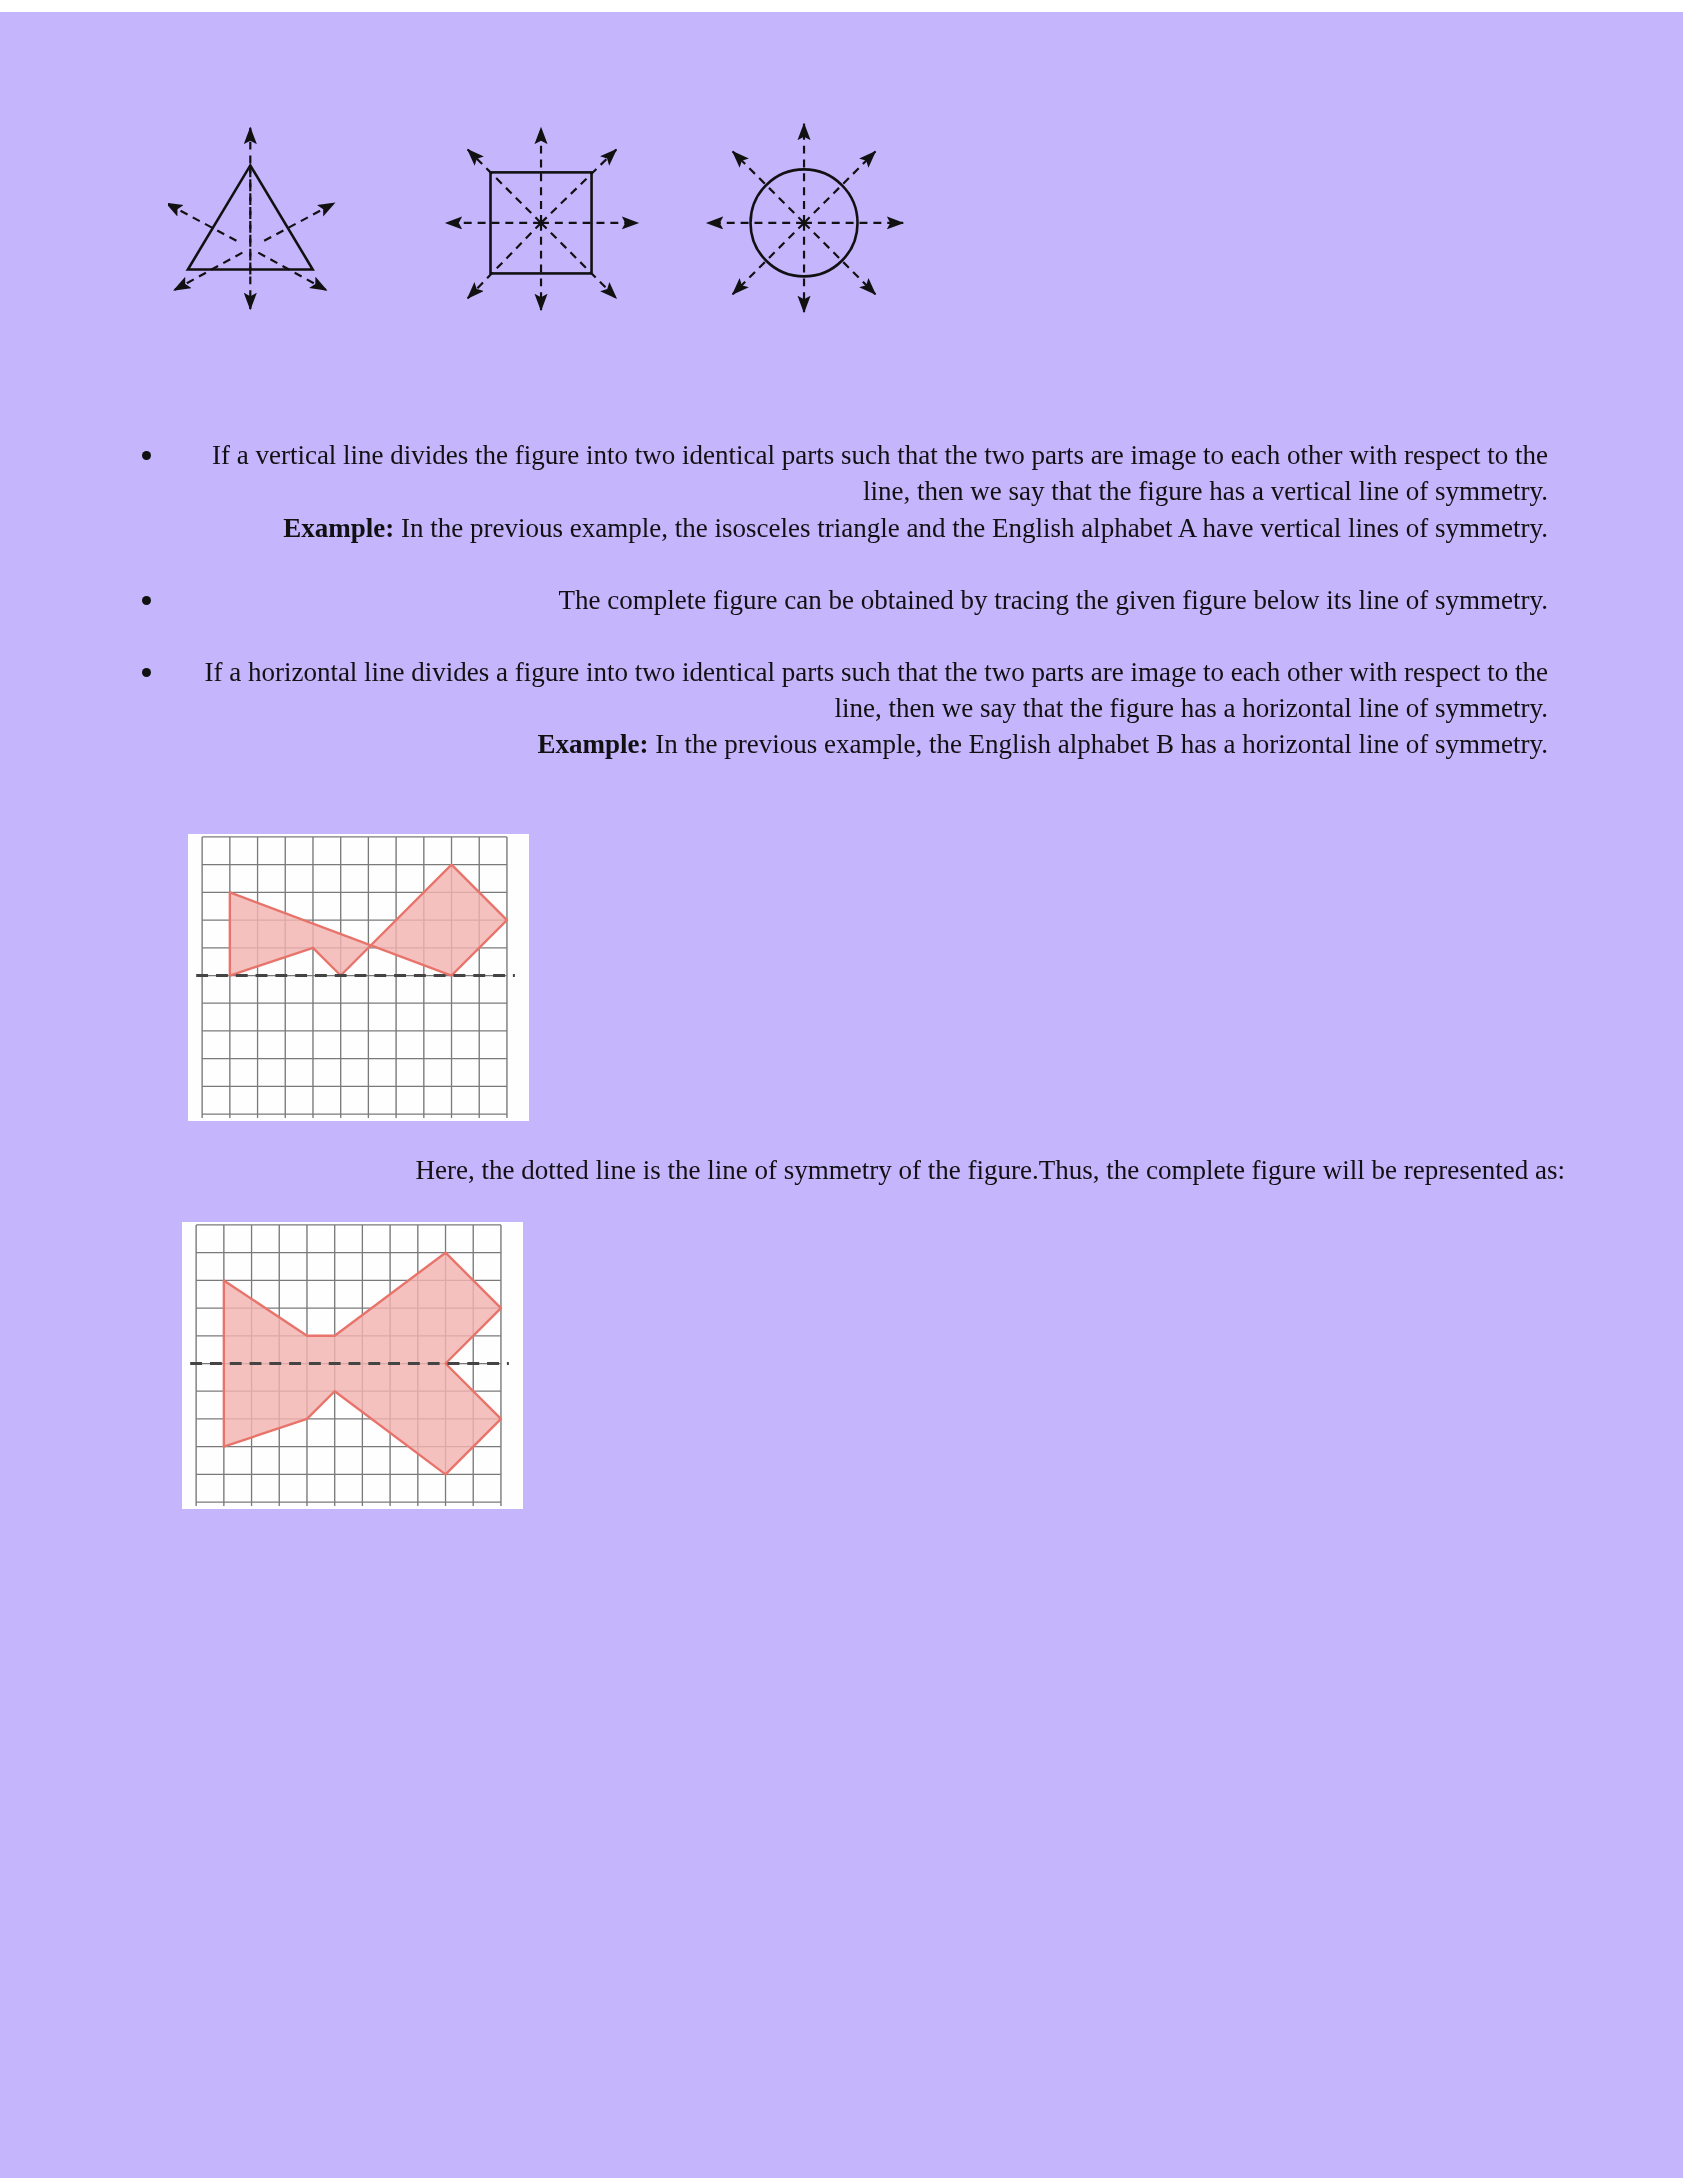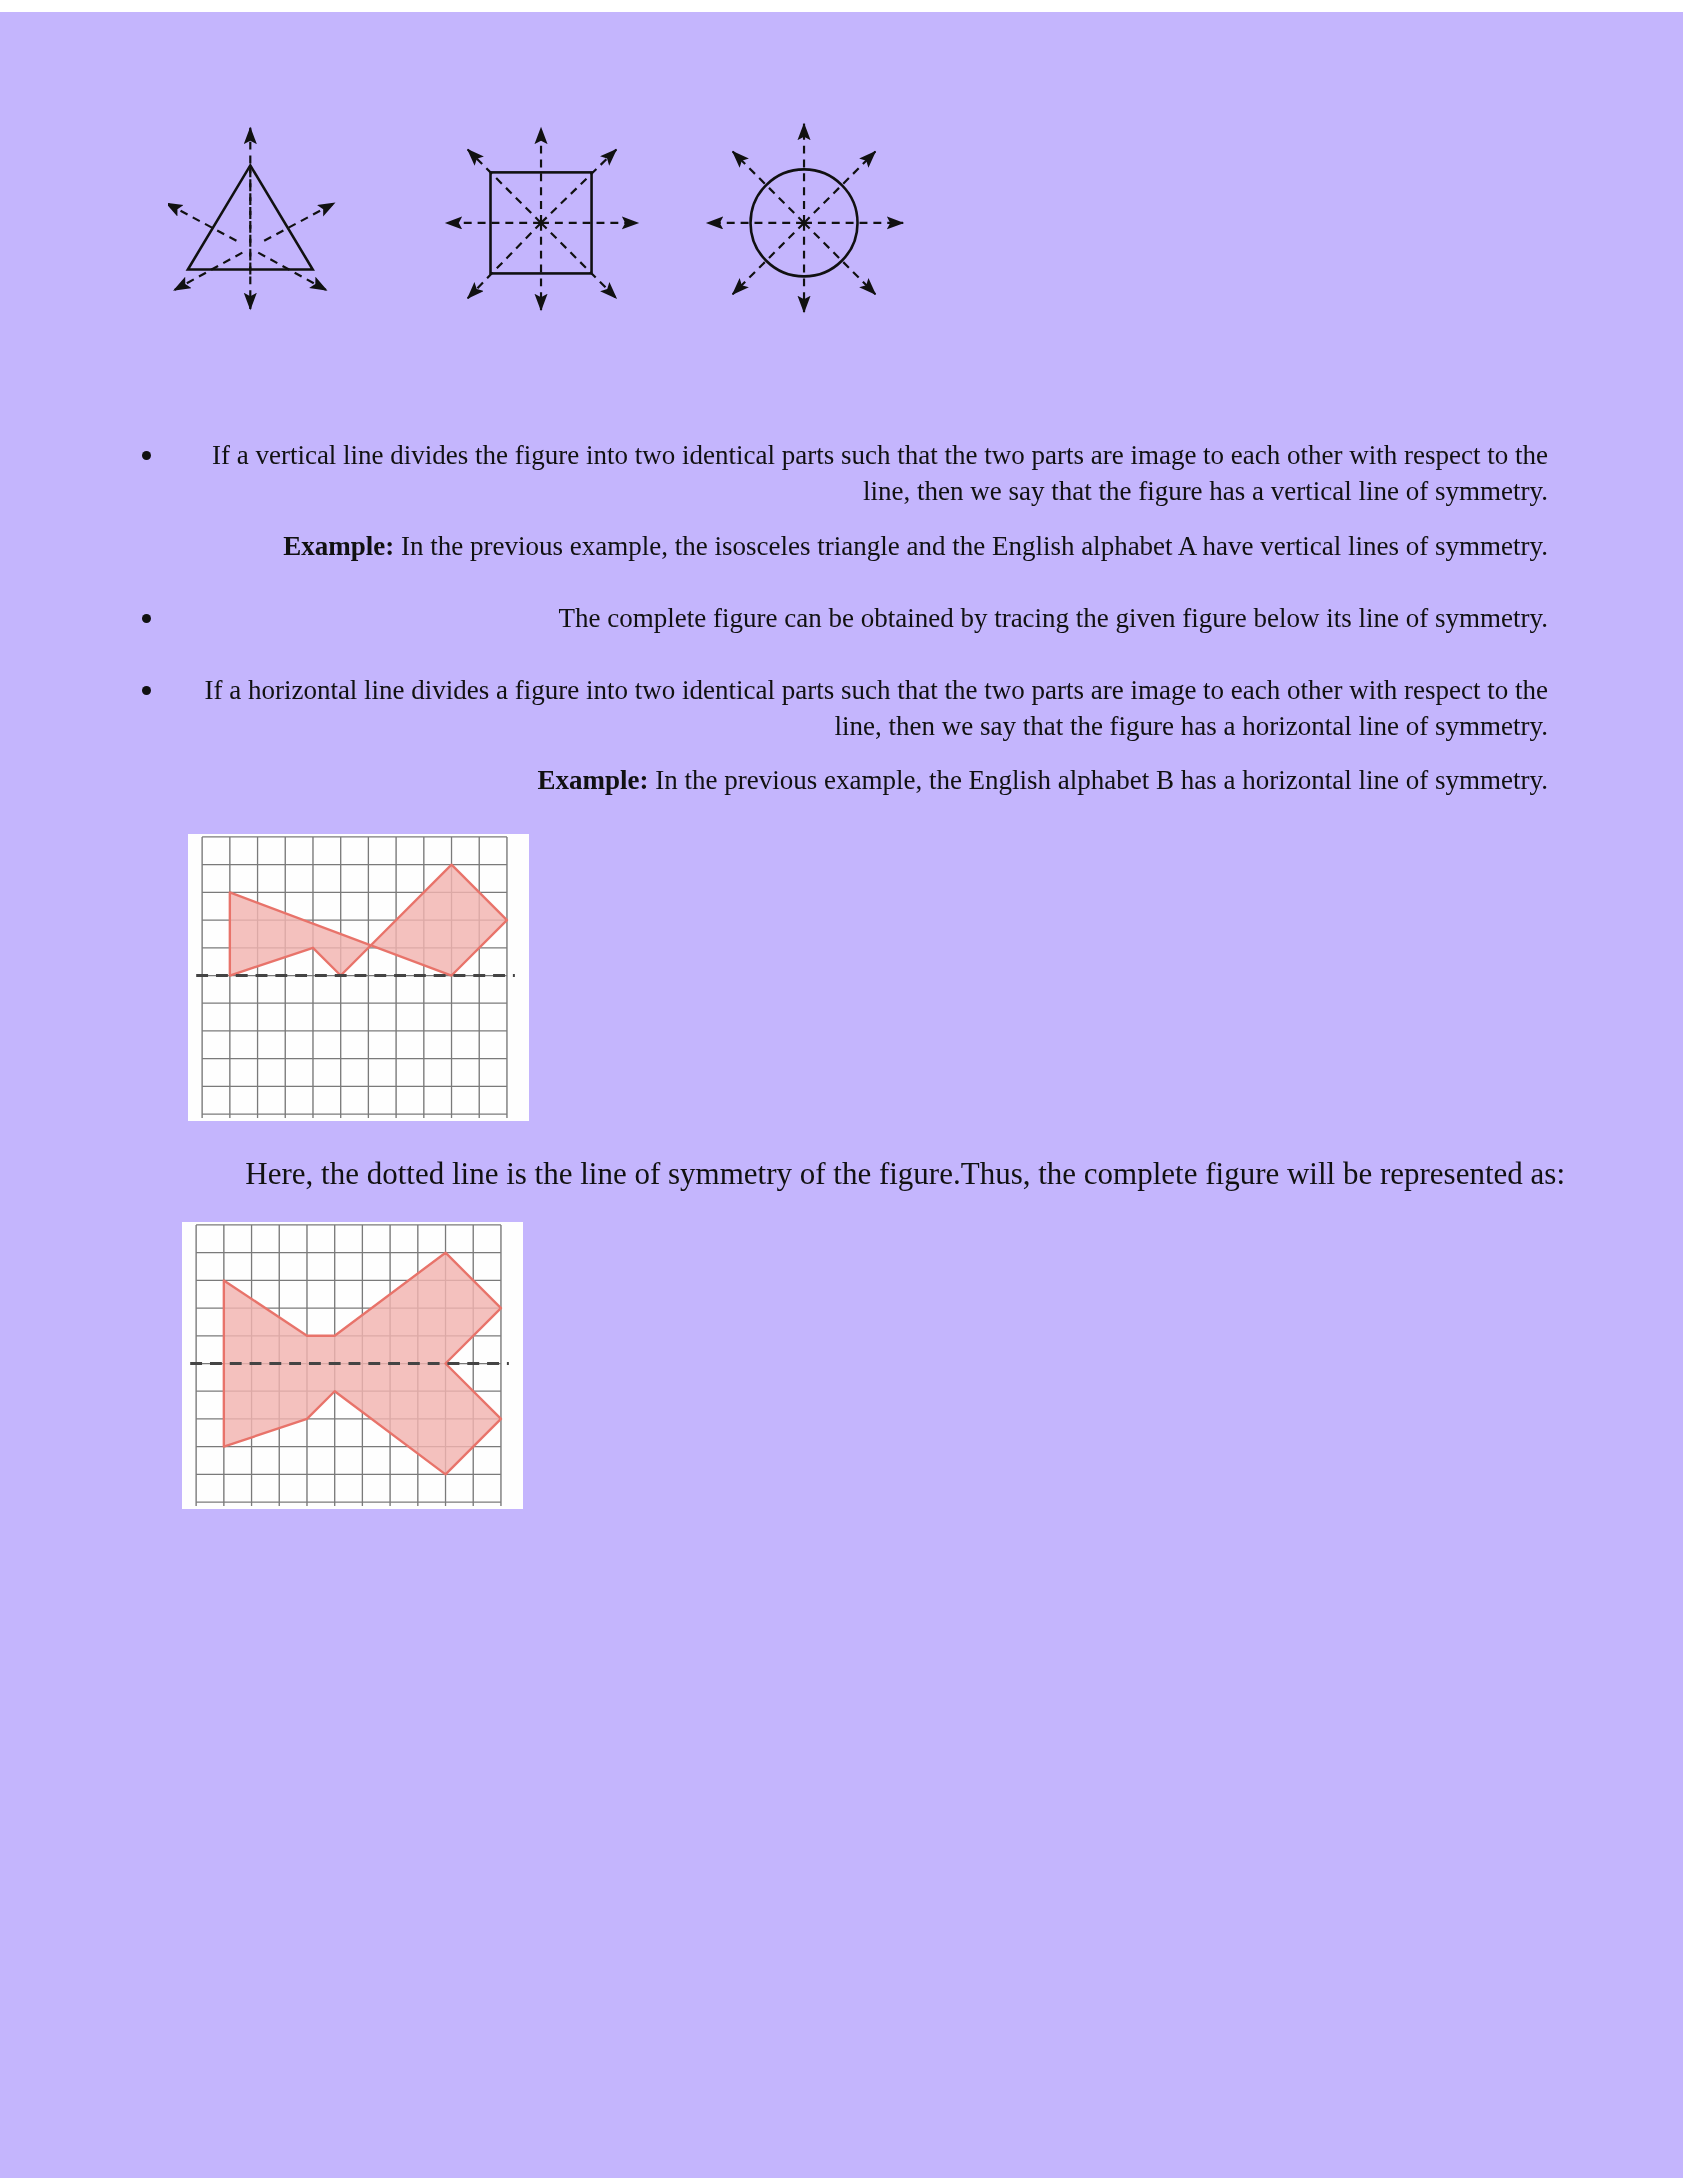--- a/index.html
+++ b/index.html
@@ -63,34 +63,34 @@
     top: 13px;
     width: 9px;
     height: 9px;
     border-radius: 50%;
     background: #111111;
   }
   .bullet p {
     margin: 0;
   }
   .bullet .example-line {
-    margin-top: 19px;
+    margin-top: 1px;
     padding-left: 14px;
   }
   .example-label {
     font-weight: bold;
   }
 
   
   .caption {
     position: absolute;
     left: 179px;
     top: 1141px;
     width: 1386px;
-    font-size: 31px;
+    font-size: 27px;
     line-height: 1.33;
   }
 
   
   .grid-figure {
     position: absolute;
     background: #fdfdfd;
   }
   .grid-figure svg { display: block; }
 

